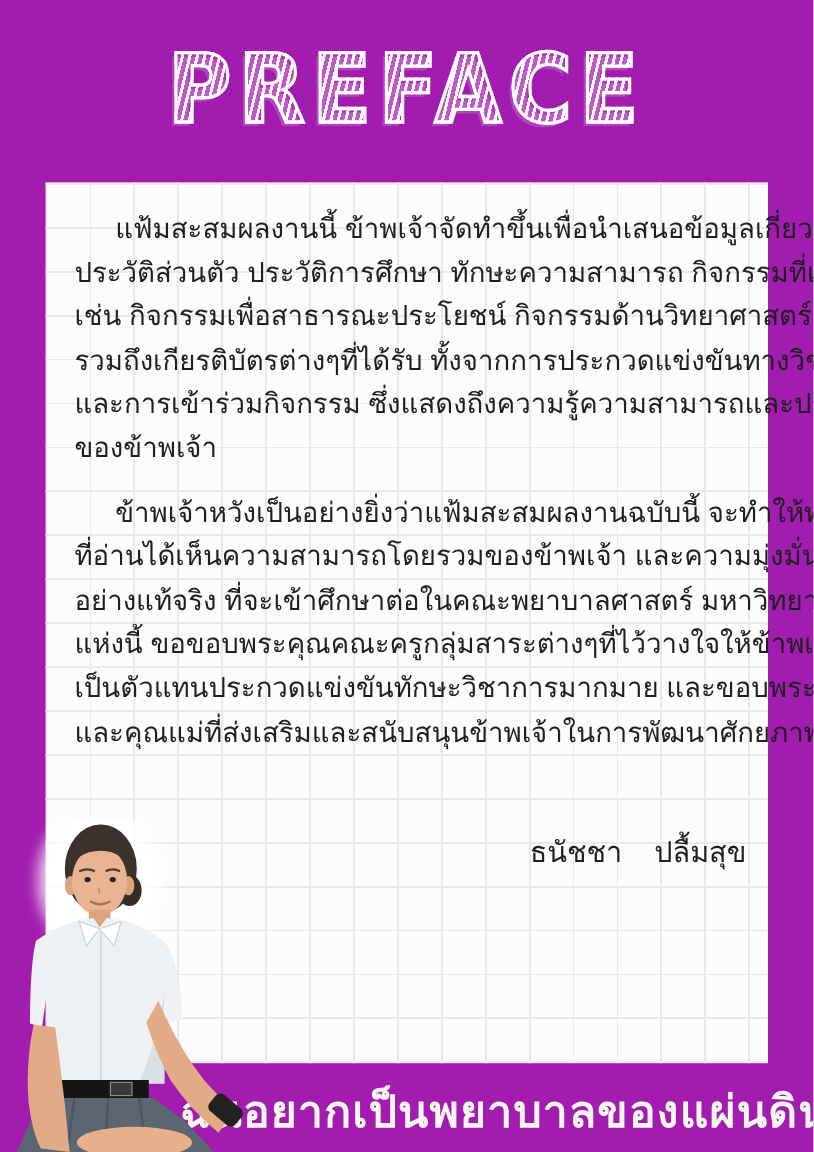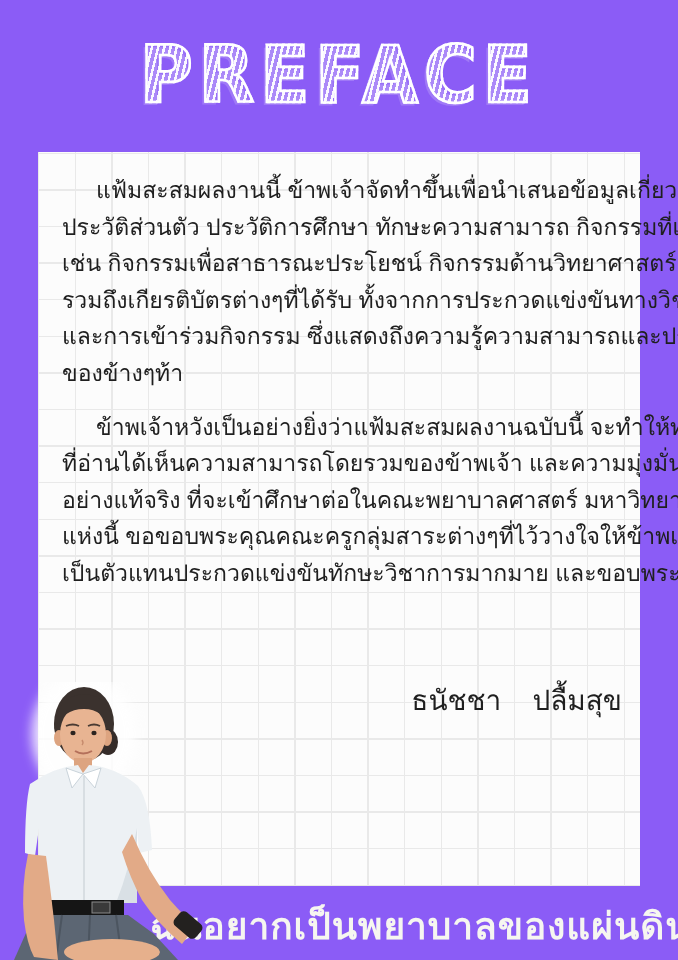--- a/index.html
+++ b/index.html
@@ -2,21 +2,21 @@
 <html><head>
 <meta charset="utf-8">
 <style>
   html,body { margin:0; padding:0; }
   body { font-family: "Liberation Sans", sans-serif; }
 
   .page {
     position: relative;
     width: 678px;
     height: 960px;
-    background: #8b5cf6;
+    background: #a21caf;
     overflow: hidden;
   }
 
   
   .title {
     position: absolute;
     top: 28px;
     left: 0;
     width: 100%;
     text-align: center;
@@ -61,23 +61,23 @@
     height: 36.6px;
     line-height: 36.6px;
     white-space: nowrap;
     overflow: visible;
   }
   .para .tline:first-child { text-indent: 34px; }
   .para + .para { margin-top: 17px; }
 
   .signature {
     position: absolute;
-    top: 526px;
+    top: 538px;
     right: 18px;
-    font-size: 28px;
+    font-size: 24px;
     color: #1f1f1f;
     white-space: pre;
   }
 
   
   .photo {
     position: absolute;
     left: 4px;
     bottom: 0;
     width: 212px;
@@ -108,28 +108,29 @@
   <div class="title">PREFACE</div>
 
   <div class="card">
     <div class="card-text">
       <div class="para">
           <div class="tline">แฟ้มสะสมผลงานนี้  ข้าพเจ้าจัดทำขึ้นเพื่อนำเสนอข้อมูลเกี่ยวกับ</div>
           <div class="tline">ประวัติส่วนตัว  ประวัติการศึกษา  ทักษะความสามารถ  กิจกรรมที่เข้าร่วม</div>
           <div class="tline">เช่น  กิจกรรมเพื่อสาธารณะประโยชน์  กิจกรรมด้านวิทยาศาสตร์  เป็นต้น</div>
           <div class="tline">รวมถึงเกียรติบัตรต่างๆที่ได้รับ  ทั้งจากการประกวดแข่งขันทางวิชาการ</div>
           <div class="tline">และการเข้าร่วมกิจกรรม  ซึ่งแสดงถึงความรู้ความสามารถและประสบการณ์</div>
-          <div class="tline">ของข้างๆท้า</div>
+          <div class="tline">ของข้าพเจ้า</div>
         </div>
       <div class="para">
           <div class="tline">ข้าพเจ้าหวังเป็นอย่างยิ่งว่าแฟ้มสะสมผลงานฉบับนี้  จะทำให้ทุกท่าน</div>
           <div class="tline">ที่อ่านได้เห็นความสามารถโดยรวมของข้าพเจ้า  และความมุ่งมั่นตั้งใจ</div>
           <div class="tline">อย่างแท้จริง  ที่จะเข้าศึกษาต่อในคณะพยาบาลศาสตร์  มหาวิทยาลัยมหิดล</div>
           <div class="tline">แห่งนี้  ขอขอบพระคุณคณะครูกลุ่มสาระต่างๆที่ไว้วางใจให้ข้าพเจ้า</div>
           <div class="tline">เป็นตัวแทนประกวดแข่งขันทักษะวิชาการมากมาย  และขอบพระคุณ  คุณพ่อ</div>
+          <div class="tline">และคุณแม่ที่ส่งเสริมและสนับสนุนข้าพเจ้าในการพัฒนาศักยภาพ</div>
         </div>
     </div>
     <div class="signature">ธนัชชา    ปลื้มสุข</div>
   </div>
 
   <svg class="photo" viewBox="0 0 212 278" xmlns="http://www.w3.org/2000/svg">
     <defs>
       <filter id="soft" x="-40%" y="-40%" width="180%" height="180%">
         <feGaussianBlur stdDeviation="6"></feGaussianBlur>
       </filter>

